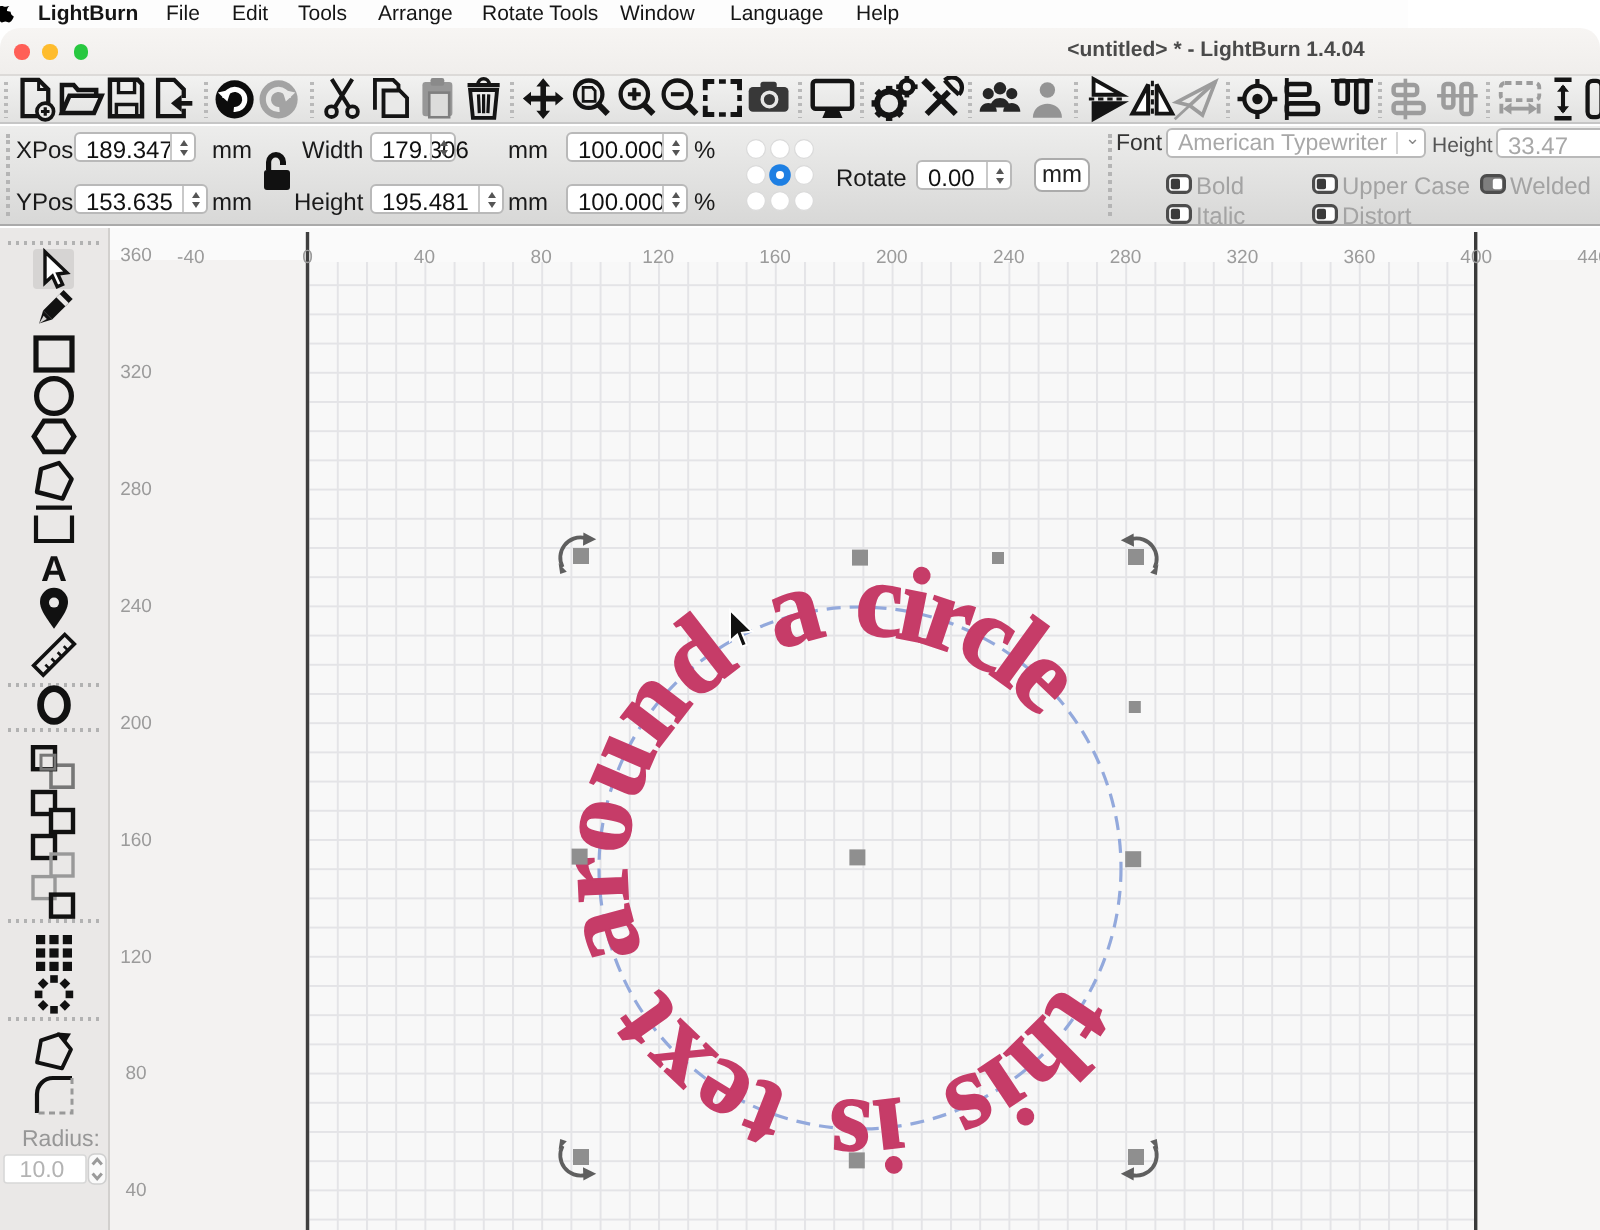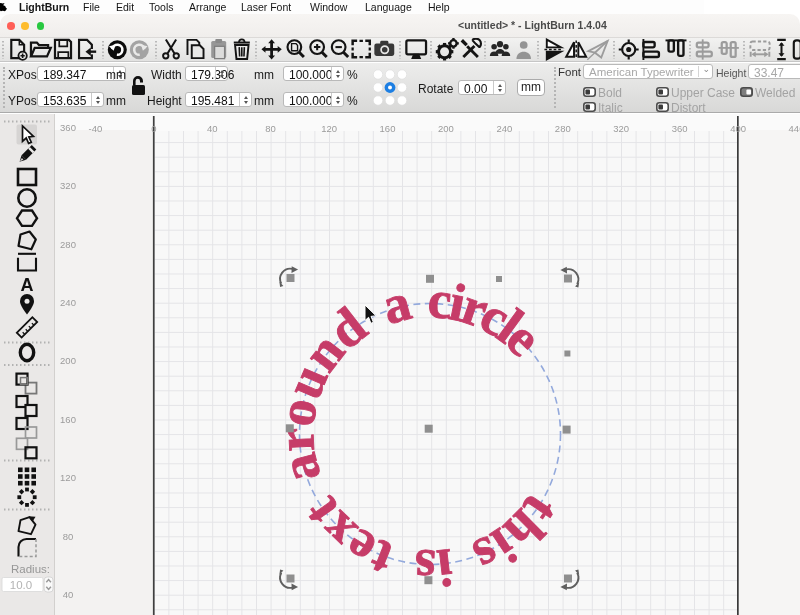--- a/index.html
+++ b/index.html
@@ -16,31 +16,31 @@
 
 <div class="abs" style="left:0;top:0;width:704px;height:15px;background:#fdfdfd">
   <svg class="abs" style="left:0;top:1px" width="12" height="13" viewBox="0 0 12 13">
       <path d="M5.5 3.2c-.1-1 .5-2 1.2-2.5-.7-.1-1.6.4-2 .4-.5 0-1.2-.4-1.9-.4C1.5.7.3 1.8.3 3.9c0 2.3 1.7 5 2.7 5 .5 0 .9-.4 1.7-.4.8 0 1.1.4 1.8.4.9 0 2.2-2 2.4-3-1.1-.4-1.6-1.4-1.6-2.3z" transform="translate(-2,1.3)" fill="#000"></path>
     </svg>
   <span class="abs menu" style="left:19px;top:1px;font-weight:bold">LightBurn</span>
   <span class="abs menu" style="left:83px;top:1px">File</span>
   <span class="abs menu" style="left:116px;top:1px">Edit</span>
   <span class="abs menu" style="left:149px;top:1px">Tools</span>
   <span class="abs menu" style="left:189px;top:1px">Arrange</span>
-  <span class="abs menu" style="left:241px;top:1px">Laser Font</span>
+  <span class="abs menu" style="left:241px;top:1px">Rotate Tools</span>
   <span class="abs menu" style="left:310px;top:1px">Window</span>
   <span class="abs menu" style="left:365px;top:1px">Language</span>
   <span class="abs menu" style="left:428px;top:1px">Help</span>
 </div>
 
 <div class="abs" style="left:0;top:14px;width:800px;height:24px;background:linear-gradient(#f7f5f3,#f0eeec);border-radius:10px 10px 0 0;border-bottom:1px solid #dcdad8">
   <div class="abs" style="left:7px;top:8px;width:7.5px;height:7.5px;border-radius:50%;background:#ff5f57"></div>
   <div class="abs" style="left:21.4px;top:8px;width:7.5px;height:7.5px;border-radius:50%;background:#febc2e"></div>
   <div class="abs" style="left:36.7px;top:8px;width:7.5px;height:7.5px;border-radius:50%;background:#28c840"></div>
-  <div class="abs" style="left:458px;top:5px;width:300px;font-size:10.5px;font-weight:bold;color:#4a4a4a">&lt;untitled&gt; * - LightBurn 1.4.04</div>
+  <div class="abs" style="left:458px;top:5px;width:300px;text-align:center;font-size:10.5px;font-weight:bold;color:#4a4a4a">&lt;untitled&gt; * - LightBurn 1.4.04</div>
 </div>
 
 <div class="abs" id="tb1" style="left:0;top:38px;width:800px;height:24px;background:linear-gradient(#f2f2f1,#e2e2e1);border-bottom:1px solid #c6c6c6">
 <svg width="800" height="24" viewBox="0 0 800 24">
   <g stroke="#b9b9b9" stroke-width="2" stroke-dasharray="1.5 2">
     <line x1="3" y1="3" x2="3" y2="21"></line>
         <line x1="103" y1="3" x2="103" y2="21"></line>
         <line x1="156" y1="3" x2="156" y2="21"></line>
     <line x1="256" y1="3" x2="256" y2="21"></line>
         <line x1="400" y1="3" x2="400" y2="21"></line>
@@ -259,21 +259,21 @@
   </g>
 
   <g transform="translate(797,11.5) scale(1.07)" fill="none" stroke="#141414">
     <rect x="-3" y="-8.5" width="6.5" height="17" rx="2.5" stroke-width="2"></rect>
   </g>
 </svg>
 </div>
 
 <div class="abs" id="tb2" style="left:0;top:63px;width:800px;height:50px;background:linear-gradient(#ededec,#d8d8d7);border-bottom:1px solid #aaa">
   <span class="abs lbl" style="left:8px;top:5px">XPos</span>
-  <div class="field" style="left:37px;top:3px;width:89px;height:15px">
+  <div class="field" style="left:37px;top:3px;width:61px;height:15px">
       <span class="fval">189.347</span>
       <span class="spin"></span>
     </div>
   <span class="abs lbl" style="left:106px;top:5px">mm</span>
   <span class="abs lbl" style="left:8px;top:31px">YPos</span>
   <div class="field" style="left:37px;top:29px;width:67px;height:15px">
       <span class="fval">153.635</span>
       <span class="spin"></span>
     </div>
   <span class="abs lbl" style="left:106px;top:31px">mm</span>

